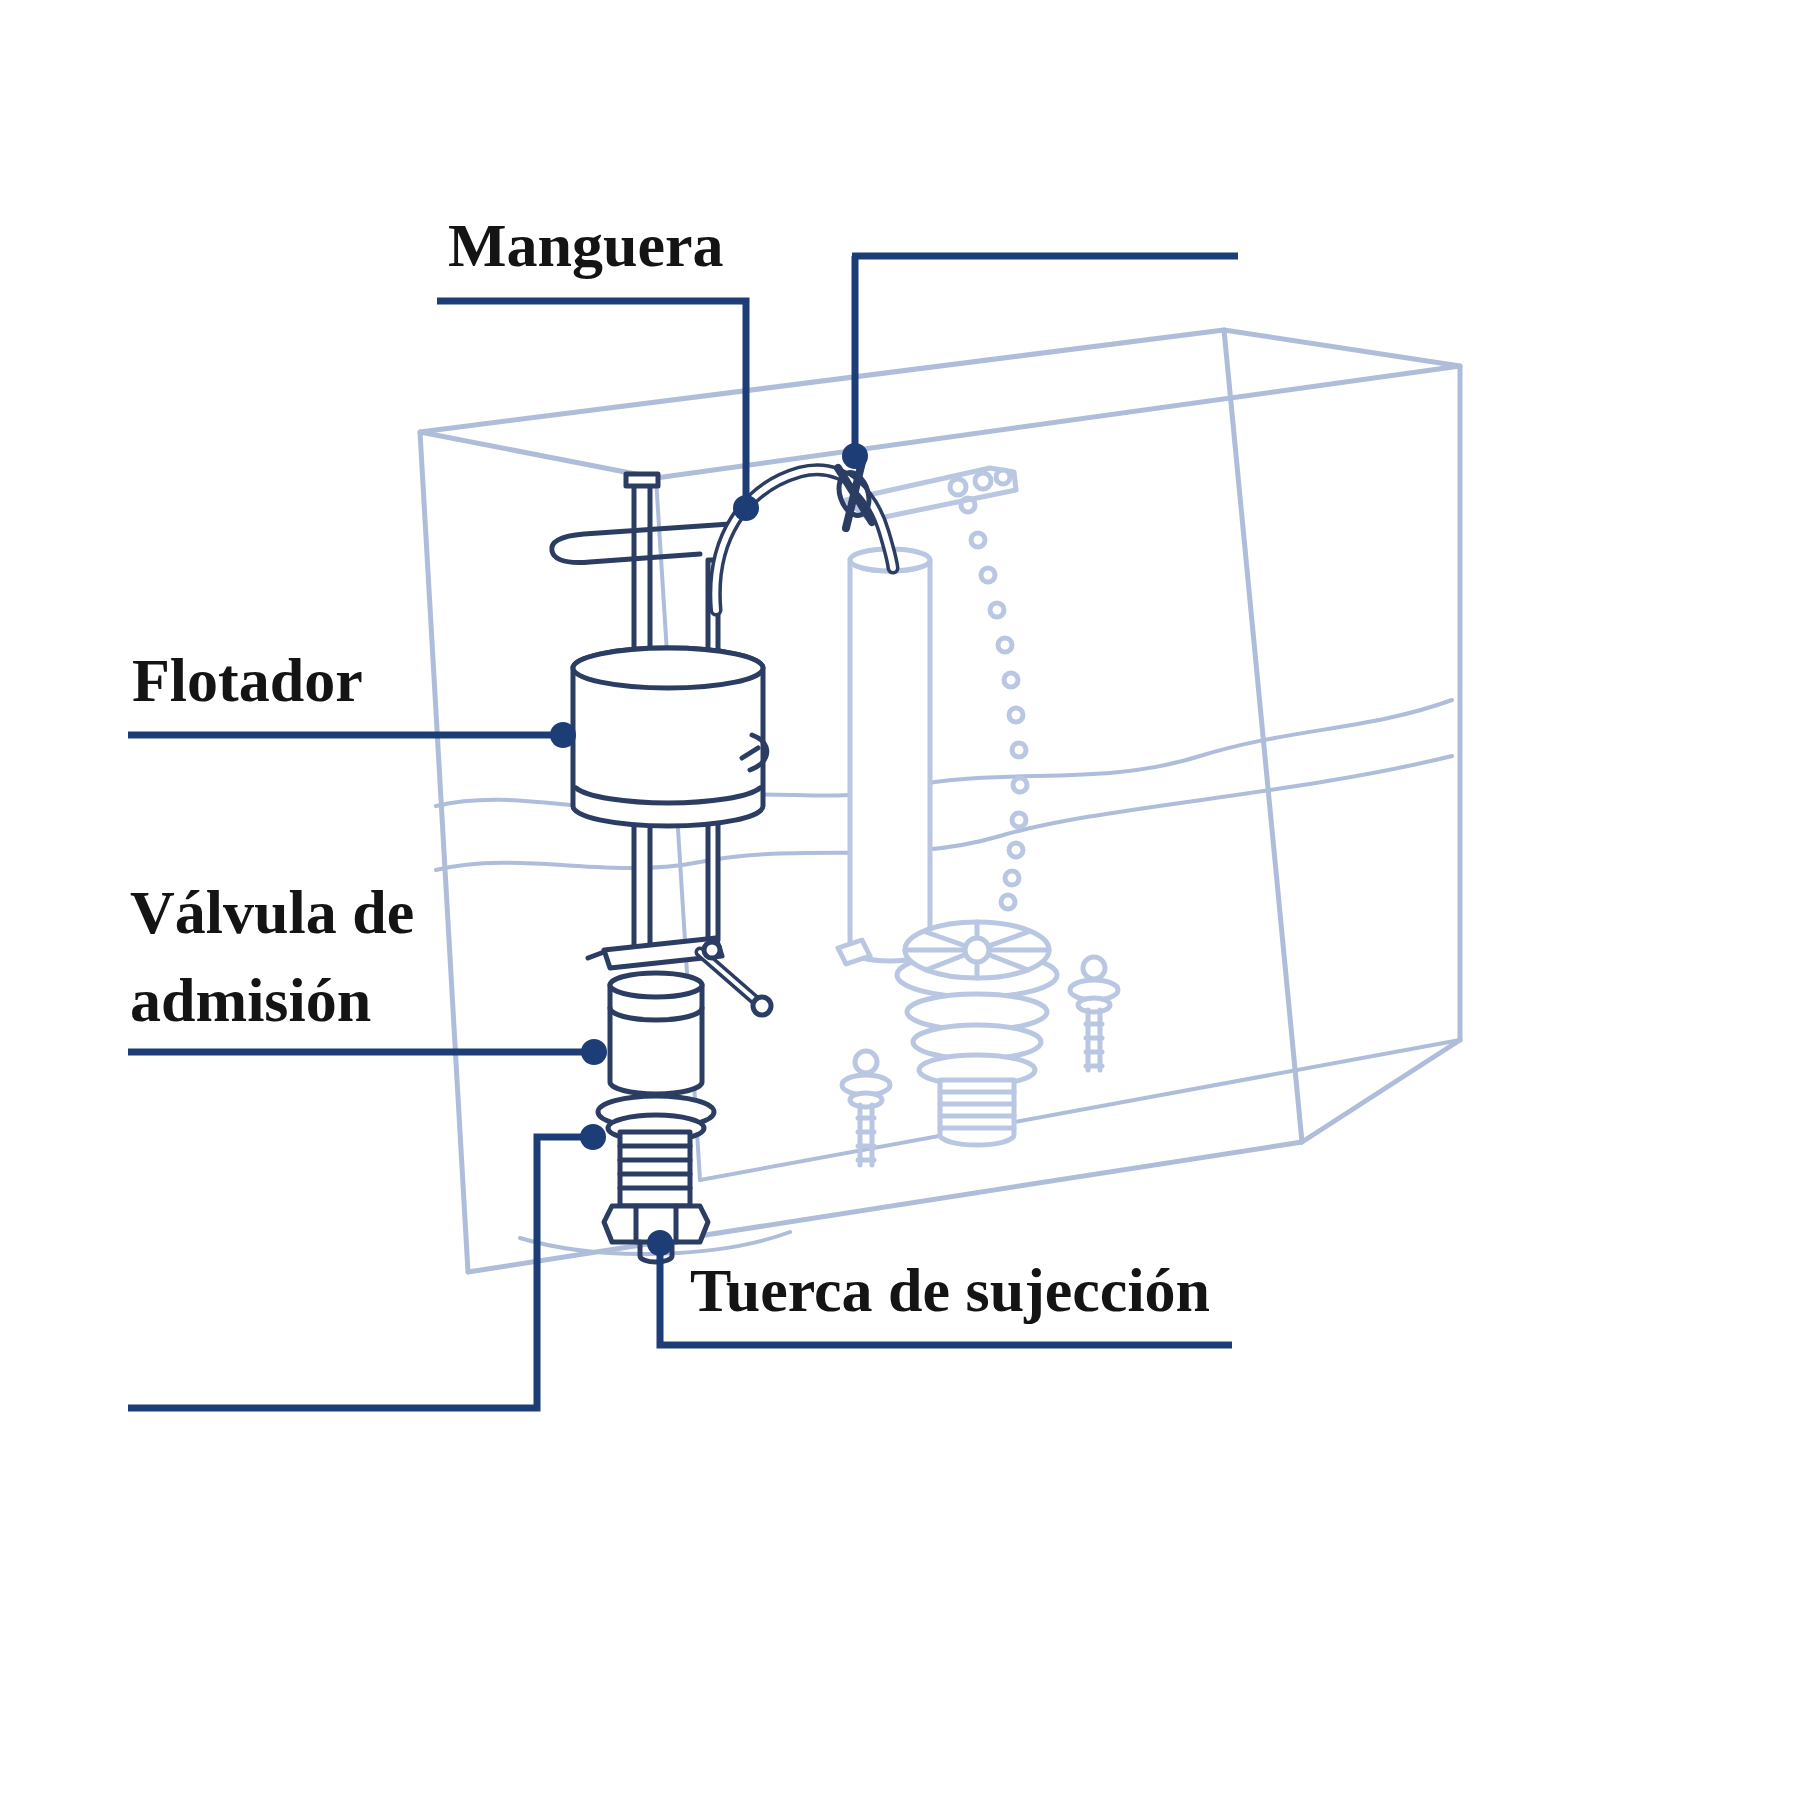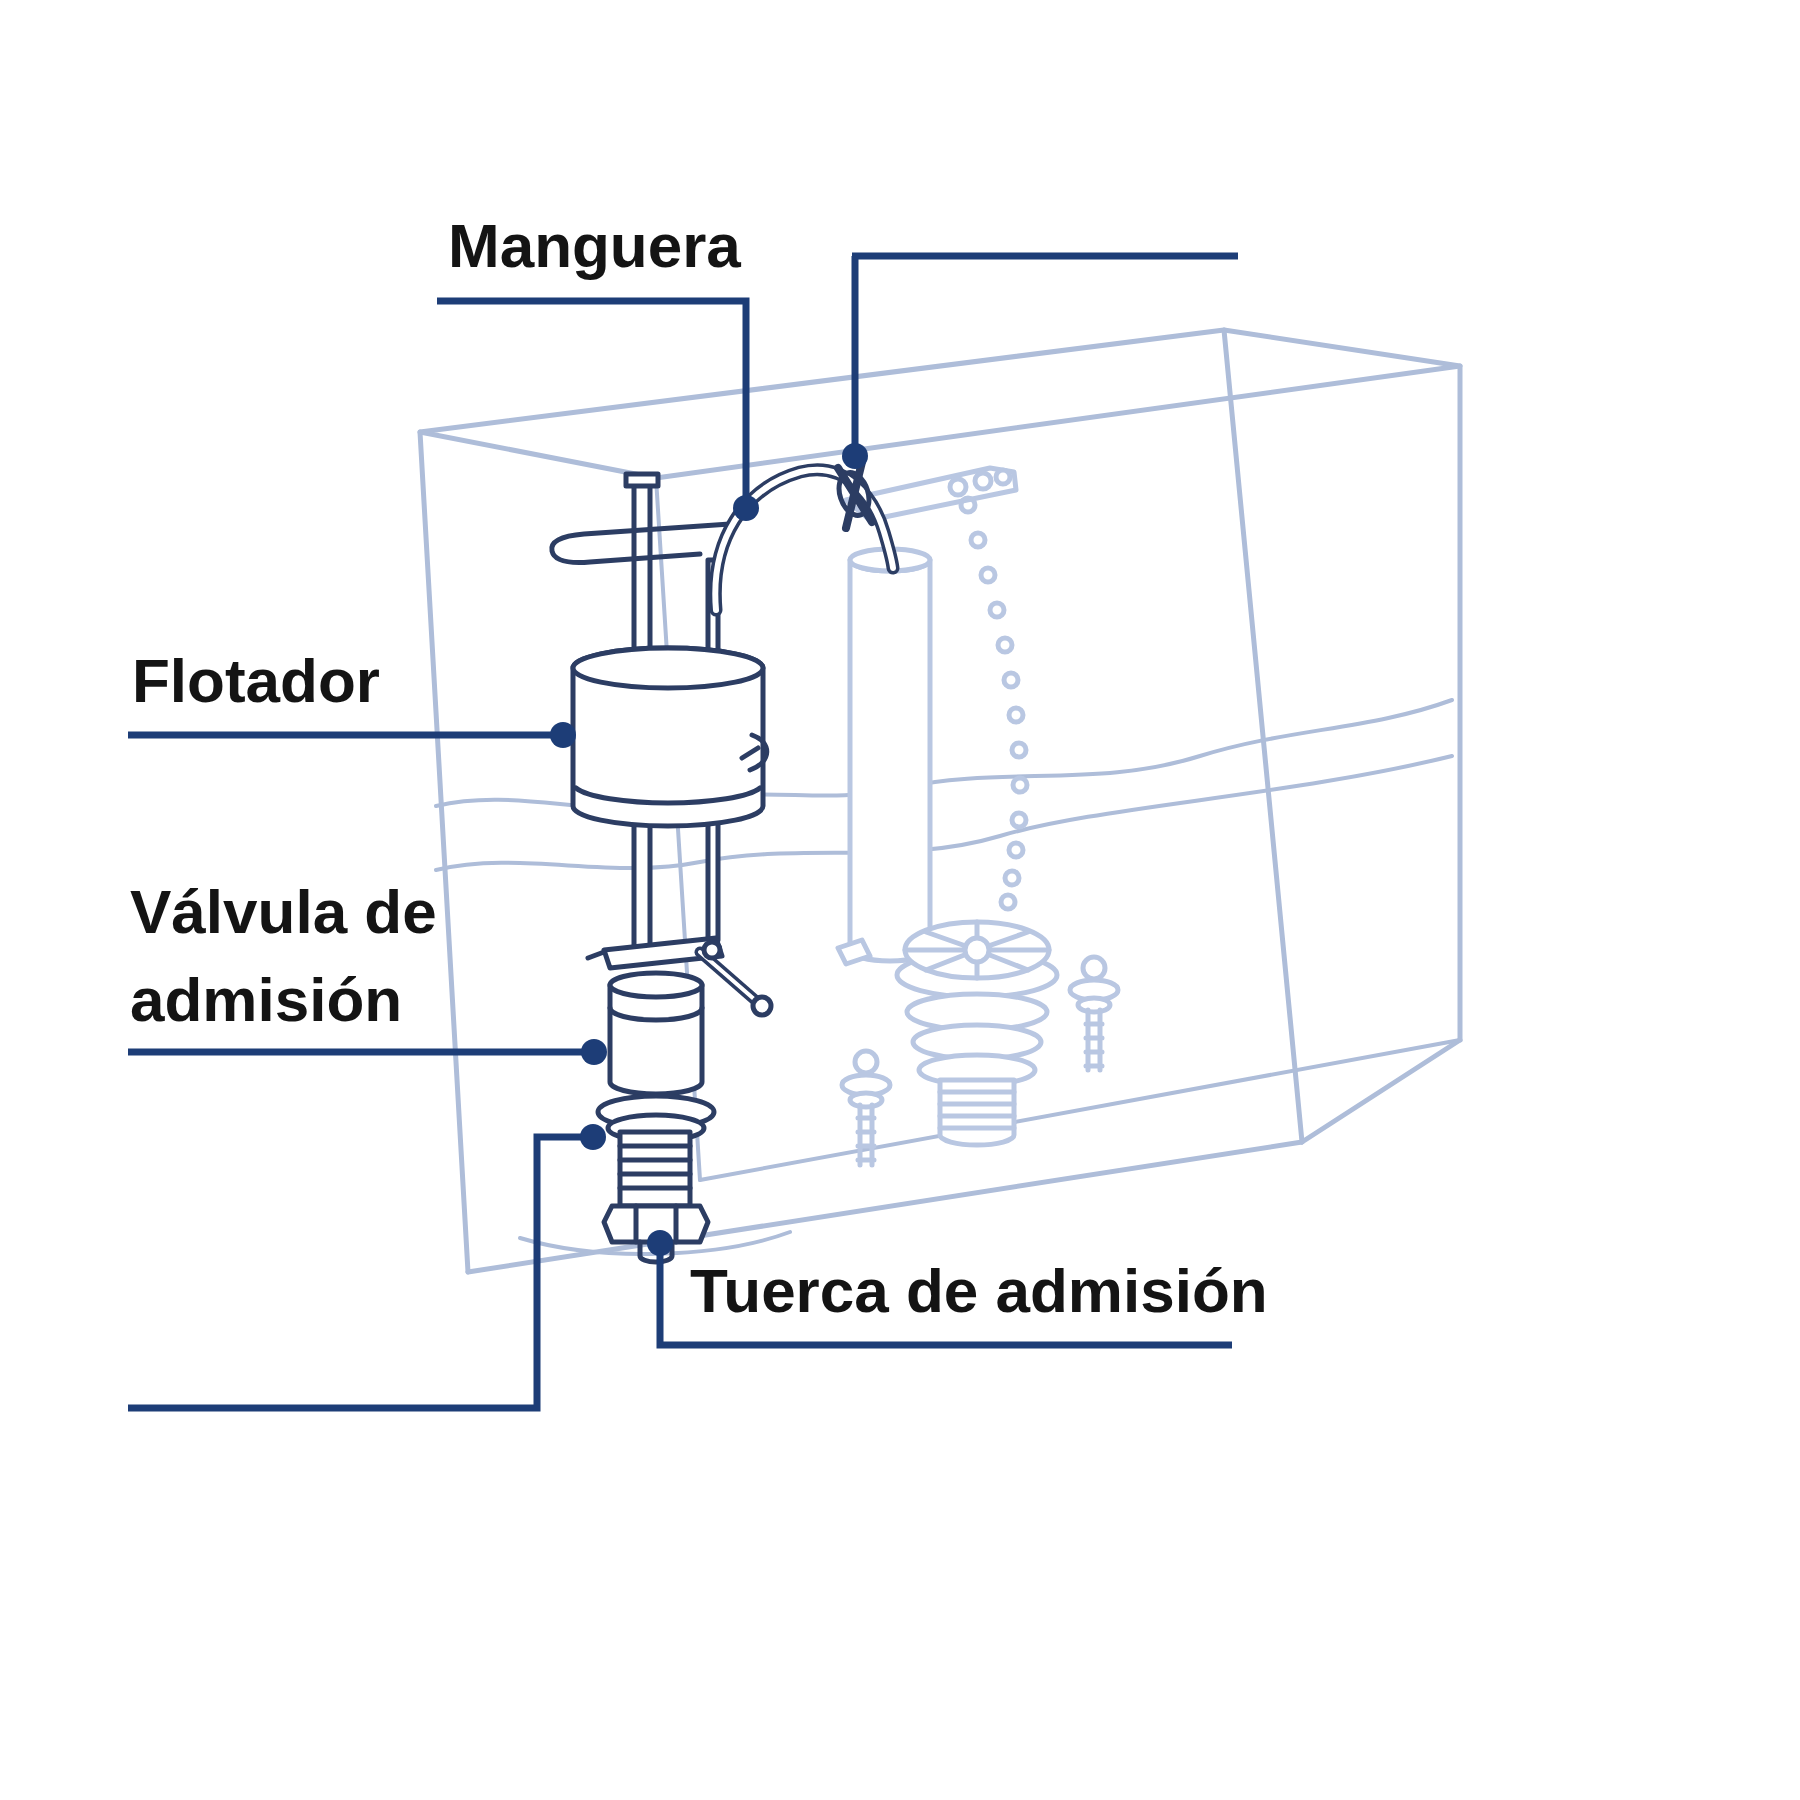--- a/index.html
+++ b/index.html
@@ -1,19 +1,19 @@
 <!DOCTYPE html>
 <html><head>
 <meta charset="utf-8">
 <style>
   html,body{margin:0;padding:0;background:#fff;}
   .canvas{
     position:relative;width:1800px;height:1800px;overflow:hidden;
     background:var(--background,#ffffff);
-    font-family:Liberation Sans, sans-serif;
+    font-family:Liberation Serif, serif;
     --leader-line:#1d3d77;--label-text:#141414;--tank-outline:#aebdd9;
     --flush-assembly:#b9c7e2;--fill-valve:#2c3d63;--background:#ffffff;
   }
   svg{position:absolute;left:0;top:0;}
   .tank{stroke:var(--tank-outline);stroke-width:5;fill:none;stroke-linejoin:round;stroke-linecap:round;}
   .tank-thin{stroke:var(--tank-outline);stroke-width:4;fill:none;stroke-linecap:round;}
   .flush{stroke:var(--flush-assembly);stroke-width:5;fill:#ffffff;stroke-linejoin:round;}
   .flush-line{stroke:var(--flush-assembly);stroke-width:5;fill:none;stroke-linecap:round;}
   .valve{stroke:var(--fill-valve);stroke-width:5;fill:#ffffff;stroke-linejoin:round;}
   .valve-line{stroke:var(--fill-valve);stroke-width:5;fill:none;stroke-linecap:round;}
@@ -184,15 +184,15 @@
       <circle class="dot" cx="593" cy="1137" r="13"></circle>
 
       <path class="leader" d="M660 1243 L660 1345 L1232 1345"></path>
       <circle class="dot" cx="660" cy="1243" r="13"></circle>
     </g>
   </svg>
 
   <div class="label" style="left:448px;top:210px;">Manguera</div>
   <div class="label" style="left:132px;top:645px;text-align:center;">Flotador</div>
   <div class="label wrap" style="left:130px;top:868px;">Válvula de admisión</div>
-  <div class="label" style="left:690px;top:1255px;">Tuerca de admisión</div>
+  <div class="label" style="left:690px;top:1255px;">Tuerca de sujección</div>
 
 </div>
 
 </body></html>

